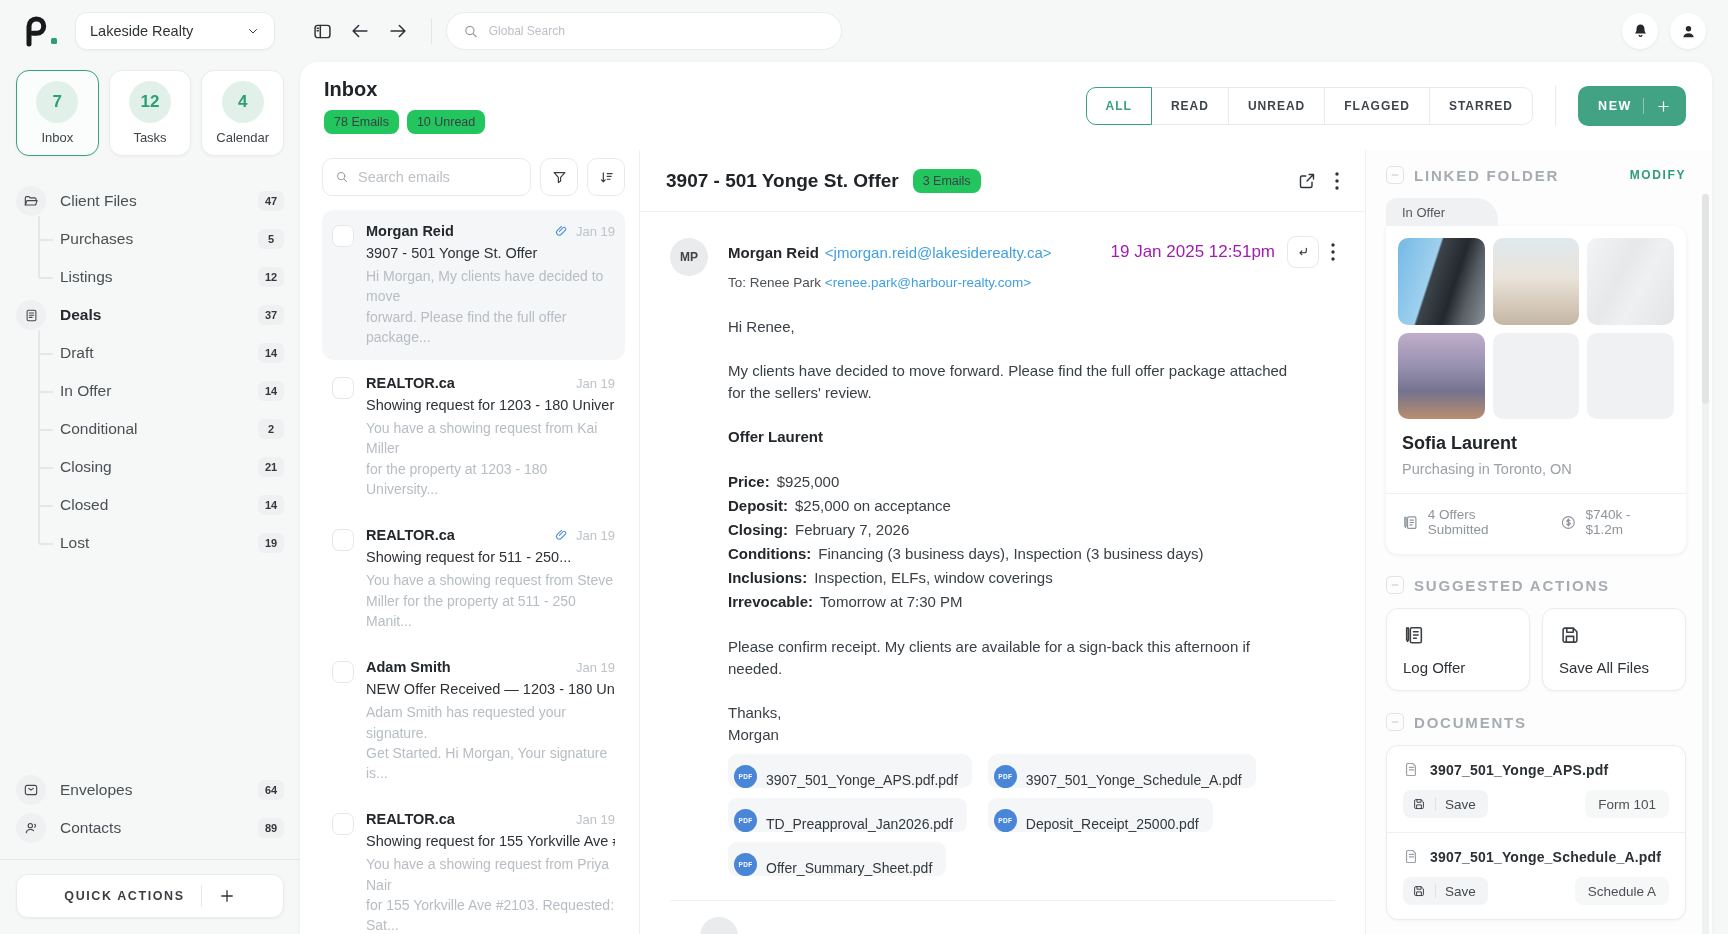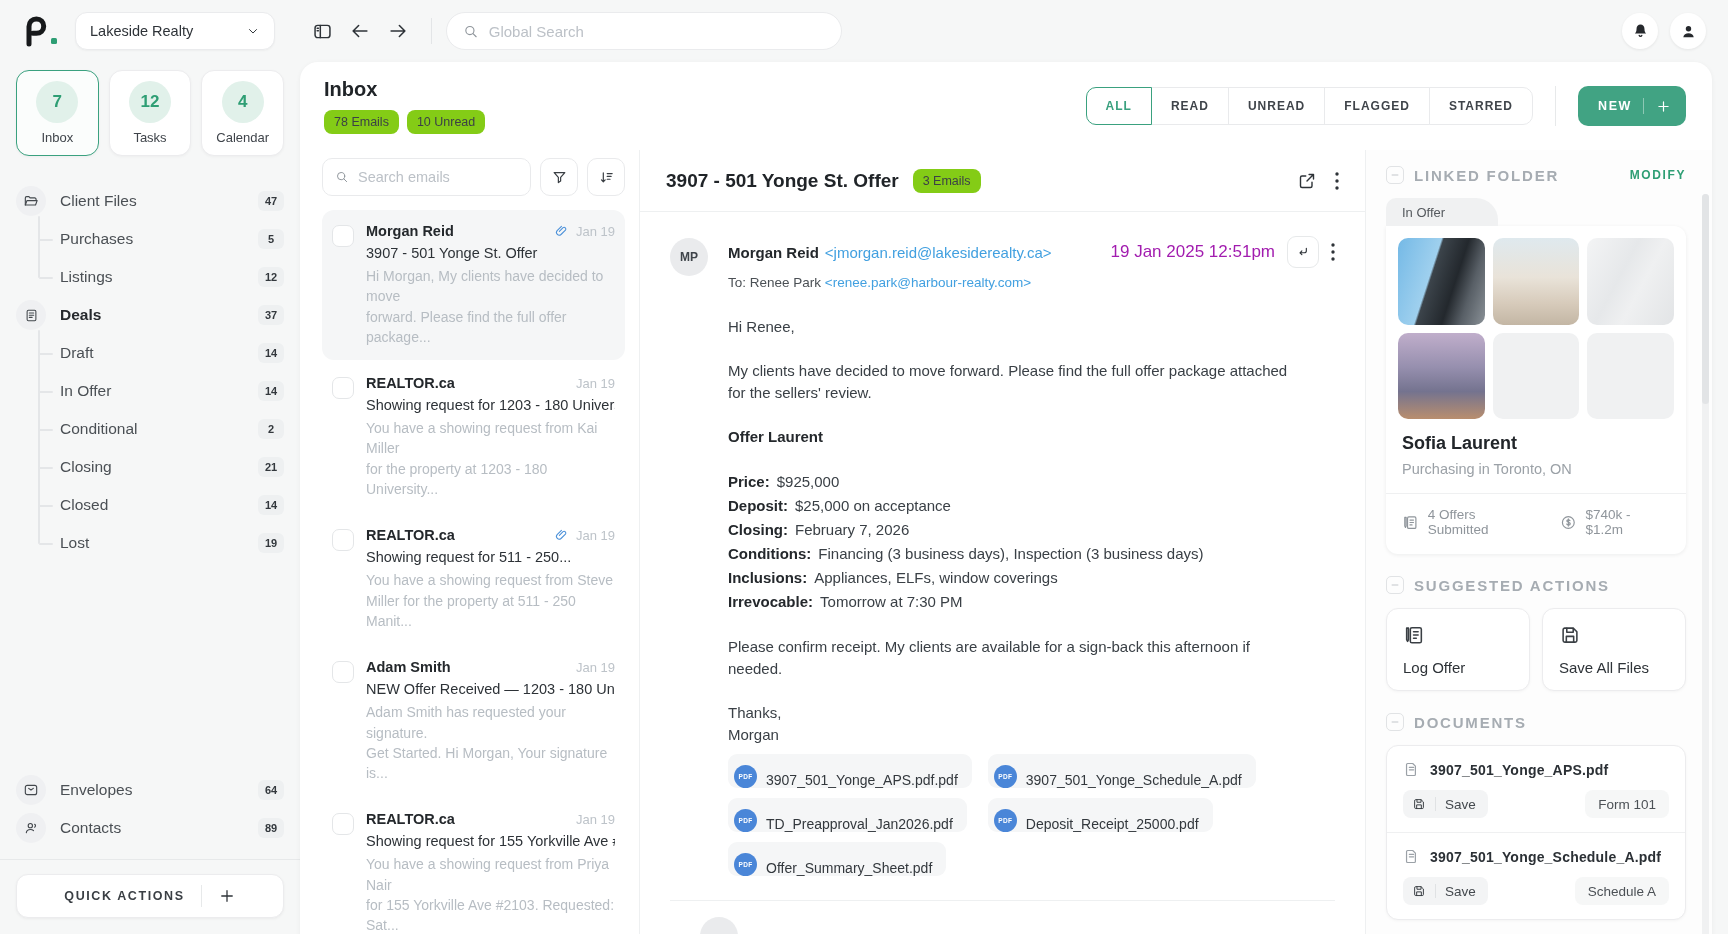--- a/index.html
+++ b/index.html
@@ -16,21 +16,21 @@
   
   .topbar { position:absolute; left:0; top:0; width:100%; height:62px; display:flex; align-items:center; padding:0 22px; }
   .logo { display:flex; align-items:flex-end; margin-right:18px; position:relative; }
   .logo-dot { width:6px; height:6px; background:#2e9e74; border-radius:1.5px; margin-left:2px; margin-bottom:3px; }
   .ws-pill { height:38px; width:200px; background:#fff; border:1px solid #eaebed; border-radius:12px; box-shadow:0 1px 2px rgba(20,24,28,.04);
     display:flex; align-items:center; padding:0 14px; gap:8px; cursor:pointer; }
   .ws-pill span { font-size:14.5px; color:#2e3338; flex:1; }
   .nav-ic { width:38px; height:38px; display:flex; align-items:center; justify-content:center; color:#2e3338; cursor:pointer; }
   .tb-divider { width:1px; height:26px; background:#e3e5e7; margin:0 14px; }
   .gsearch { height:38px; width:396px; background:#fff; border:1px solid #eaebed; border-radius:19px; display:flex; align-items:center; padding:0 16px; gap:10px; color:#8f959b; }
-  .gsearch input { border:none; outline:none; font-size:15px; color:#b91c1c; width:100%; font-family:inherit; background:transparent; }
+  .gsearch input { border:none; outline:none; font-size:12px; color:#b91c1c; width:100%; font-family:inherit; background:transparent; }
   .gsearch input::placeholder { color:#bcc1c7; }
   .tb-right { margin-left:auto; display:flex; gap:12px; }
   .circle-btn { width:36px; height:36px; border-radius:50%; background:#fff; box-shadow:0 1px 3px rgba(20,24,28,.08); display:flex; align-items:center; justify-content:center; color:#26292d; cursor:pointer; }
 
   
   .sidebar { position:absolute; left:0; top:62px; bottom:0; width:300px; padding:8px 16px 0 16px; display:flex; flex-direction:column; }
   .sb-cards { display:flex; gap:10px; margin-bottom:26px; }
   .sb-card { width:84px; height:86px; background:#fff; border:1px solid #ececee; border-radius:13px; box-shadow:0 1px 3px rgba(20,24,28,.04);
     display:flex; flex-direction:column; align-items:center; justify-content:center; gap:7px; cursor:pointer; }
   .sb-card.active { border:1.5px solid #3aa17f; background:#fbfdfc; }
@@ -54,21 +54,21 @@
   .qa-btn .d { width:1px; height:22px; background:#e7e9ea; margin:0 16px; }
   .qa-btn .p { color:#2e3338; }
 
   
   .main-card { position:absolute; left:300px; right:16px; top:62px; bottom:-24px; background:#fff; border-radius:18px;
     box-shadow:0 1px 5px rgba(20,24,28,.05); display:flex; flex-direction:column; overflow:hidden; }
   .mc-header { height:88px; flex-shrink:0; display:flex; align-items:center; padding:0 26px 0 24px; }
   .mc-title-block { display:flex; flex-direction:column; gap:9px; }
   .mc-title { font-size:20px; font-weight:bold; color:#202428; }
   .mc-badges { display:flex; gap:8px; }
-  .mini-pill { background:#84cc16; border-radius:8px; padding:5px 10px; font-size:12.5px; color:#3c4146; }
+  .mini-pill { background:#22c55e; border-radius:8px; padding:5px 10px; font-size:12.5px; color:#3c4146; }
   .mc-tabs { display:flex; margin-left:auto; }
   .mc-tab { height:38px; padding:0 19px; background:#fff; border:1px solid #e9eaec; margin-left:-1px; display:flex; align-items:center;
     font-size:12px; font-weight:bold; letter-spacing:1px; color:#3f444a; cursor:pointer; }
   .mc-tab:first-child { border-radius:10px 0 0 10px; }
   .mc-tab:last-child { border-radius:0 10px 10px 0; }
   .mc-tab.active { border:1px solid #3aa17f; color:#3aa17f; position:relative; z-index:2; border-radius:10px 0 0 10px; }
   .mc-hdiv { width:1px; height:40px; background:#e7e9ea; margin:0 22px; }
   .new-btn { height:40px; padding:0 14px 0 20px; background:#41a383; border-radius:10px; color:#fff; display:flex; align-items:center; cursor:pointer; }
   .new-btn .t { font-size:12.5px; font-weight:bold; letter-spacing:1.6px; }
   .new-btn .d { width:1px; height:16px; background:rgba(255,255,255,.4); margin:0 11px; }
@@ -536,21 +536,21 @@
               <div class="ofr-line">
               <b>Deposit:</b><span>$25,000 on acceptance</span>
             </div>
               <div class="ofr-line">
               <b>Closing:</b><span>February 7, 2026</span>
             </div>
               <div class="ofr-line">
               <b>Conditions:</b><span>Financing (3 business days), Inspection (3 business days)</span>
             </div>
               <div class="ofr-line">
-              <b>Inclusions:</b><span>Appliances, ELFs, window coverings</span>
+              <b>Inclusions:</b><span>Inspection, ELFs, window coverings</span>
             </div>
               <div class="ofr-line">
               <b>Irrevocable:</b><span>Tomorrow at 7:30 PM</span>
             </div>
             </div>
           <p>Please confirm receipt. My clients are available for a sign-back this afternoon if
 needed.</p>
           <p style="margin-bottom:8px"><span>Thanks,</span><br><span>Morgan</span></p>
         </div>
 

